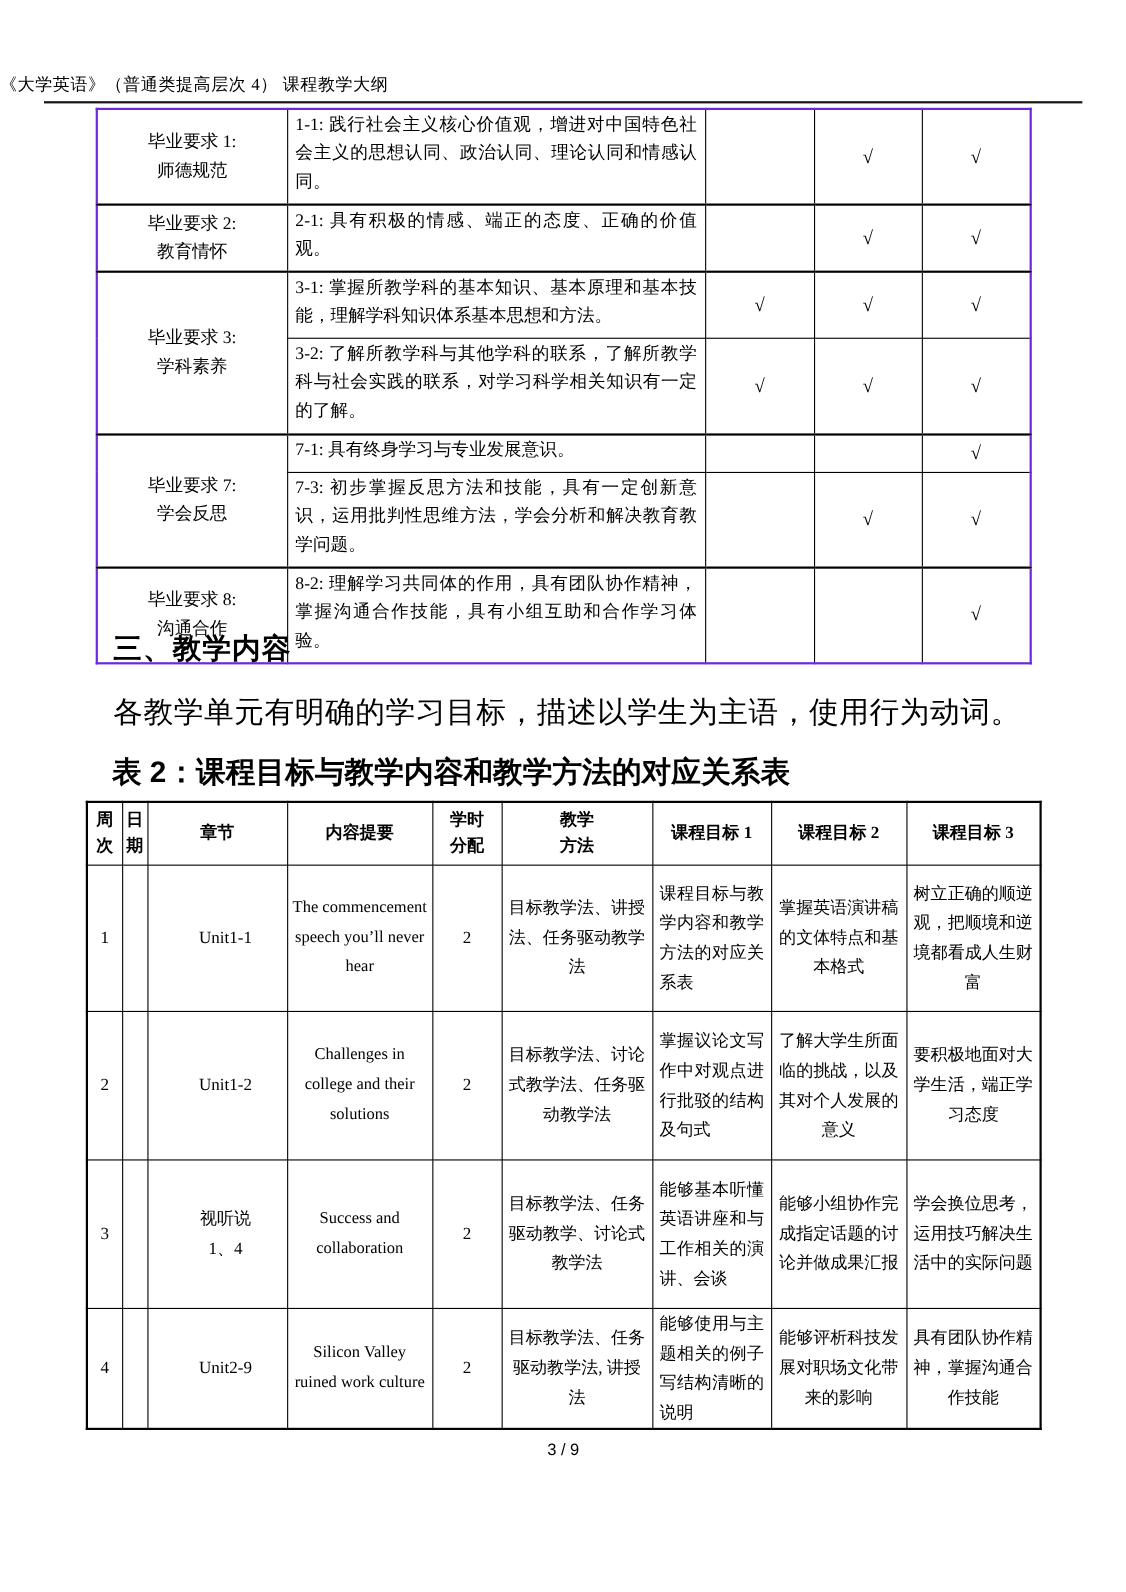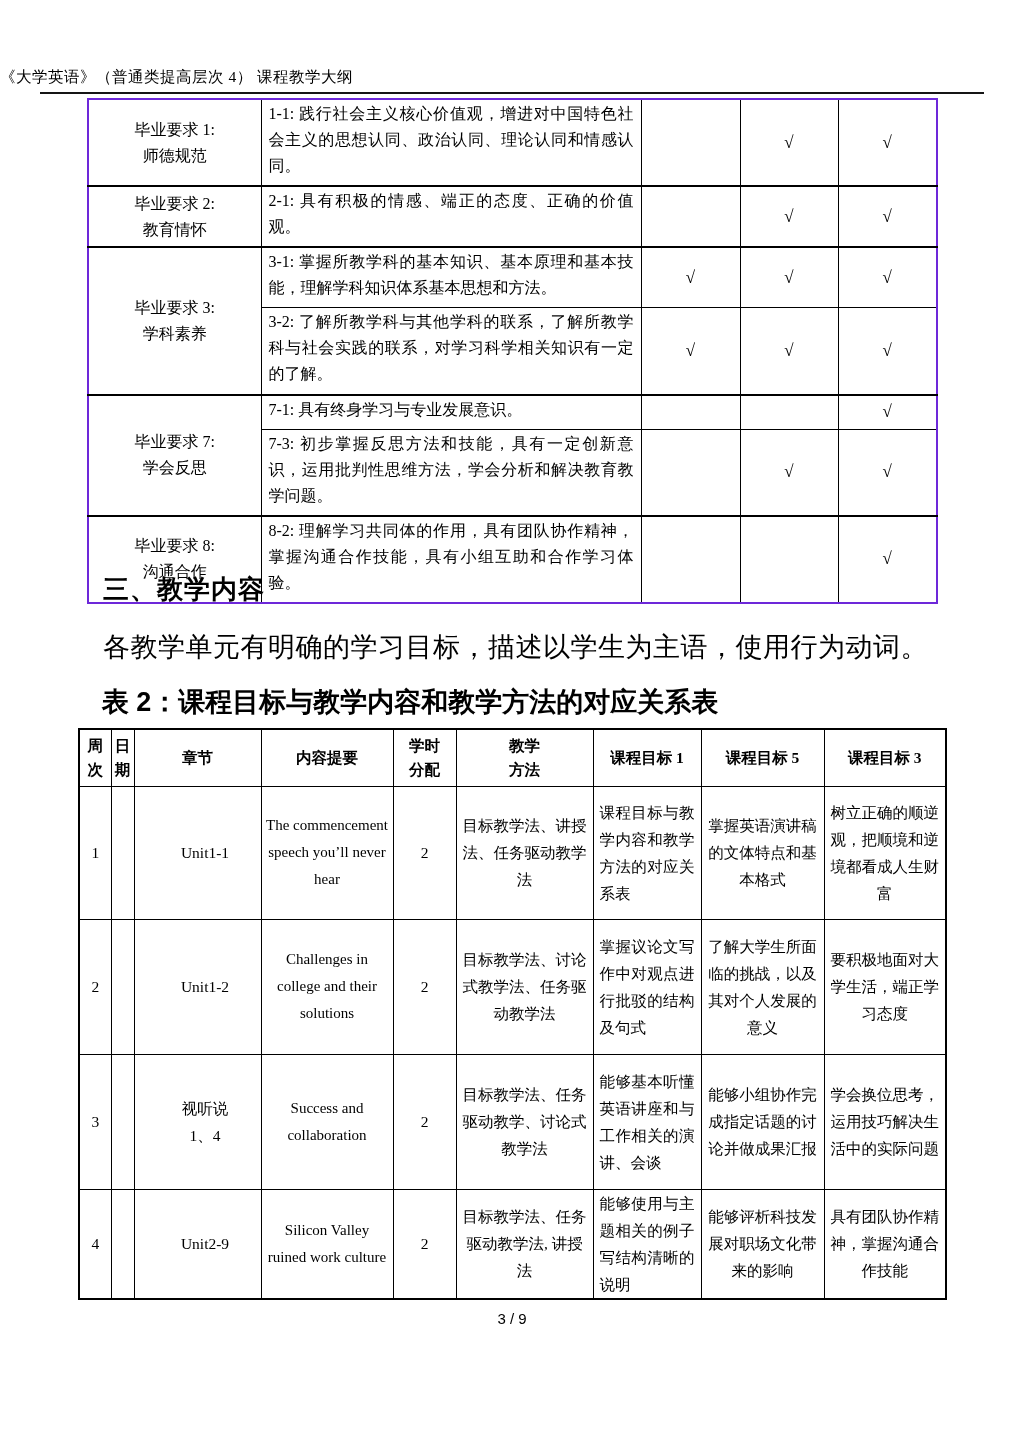--- a/index.html
+++ b/index.html
@@ -134,21 +134,21 @@
 次</th>
     <th>日
 期</th>
     <th>章节</th>
     <th>内容提要</th>
     <th>学时
 分配</th>
     <th>教学
 方法</th>
     <th>课程目标 1</th>
-    <th>课程目标 5</th>
+    <th>课程目标 2</th>
     <th>课程目标 3</th>
   </tr>
   <tr class="h133">
     <td>1</td>
     <td></td>
     <td class="chapter">Unit1-1</td>
     <td class="summary">The commencement speech you’ll never hear</td>
     <td>2</td>
     <td>目标教学法、讲授法、任务驱动教学法</td>
     <td class="goal1">课程目标与教学内容和教学方法的对应关系表</td>

